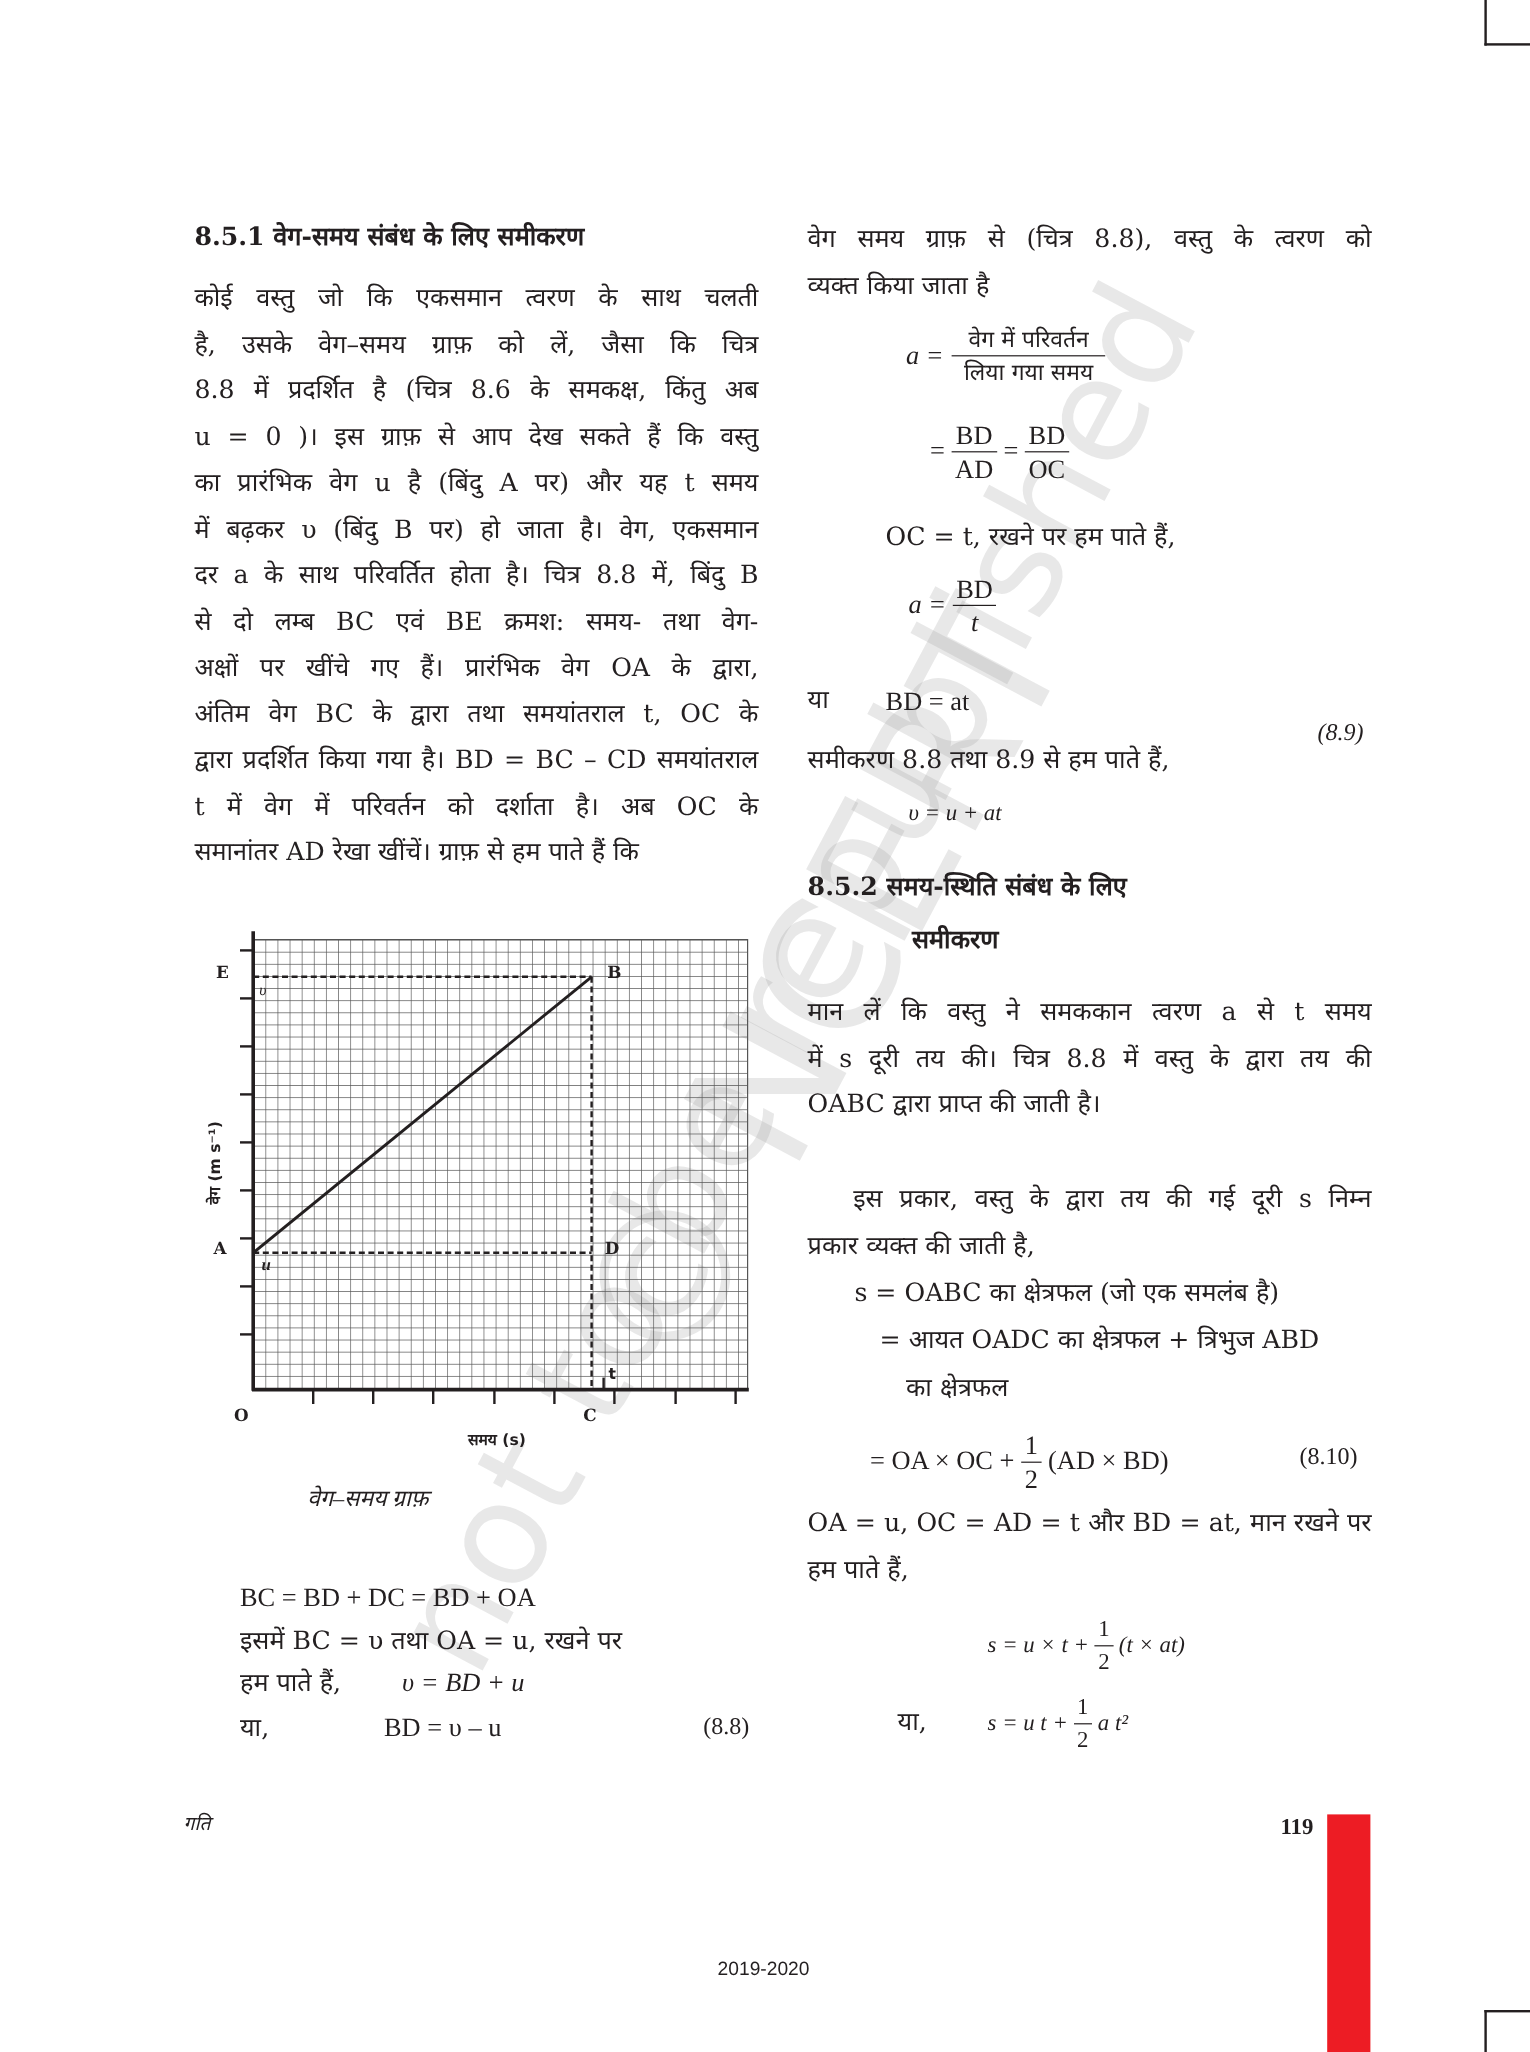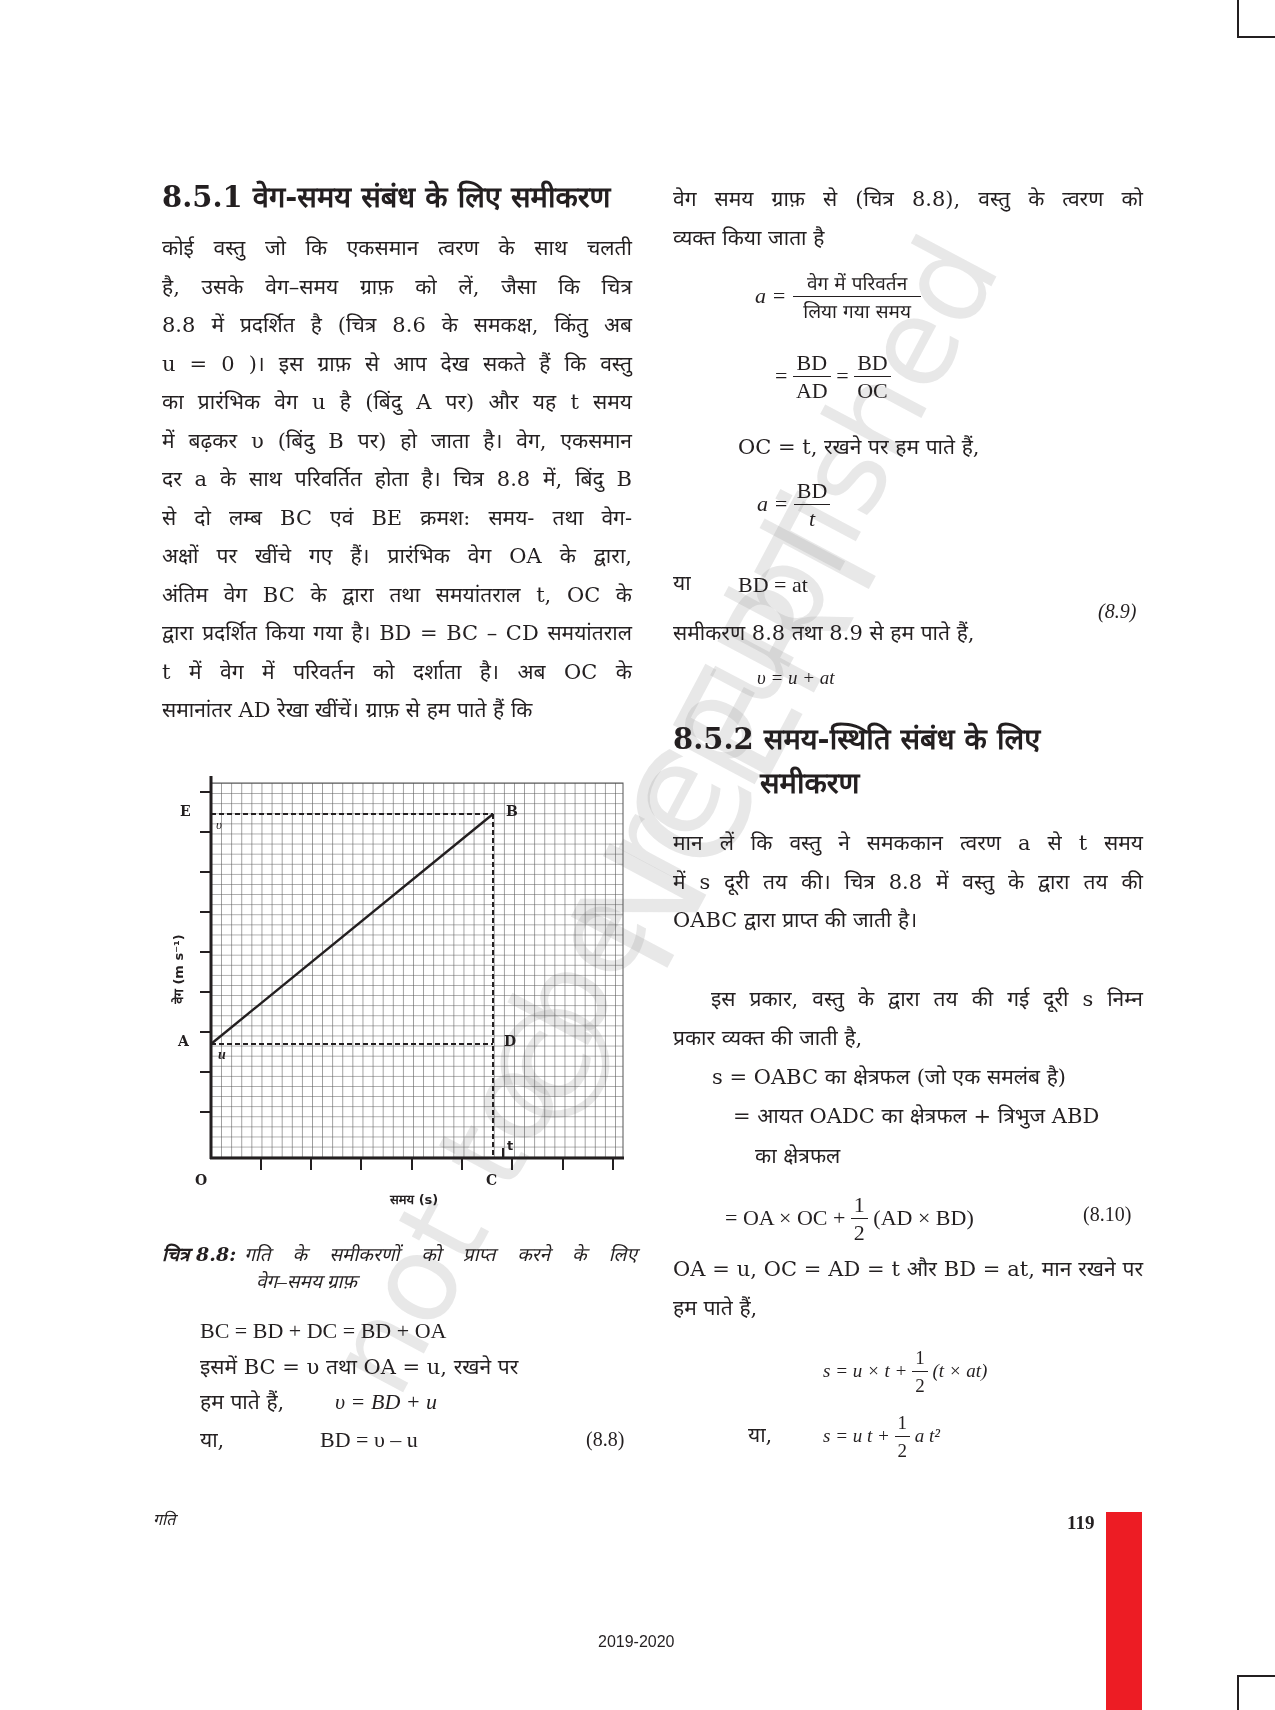--- a/index.html
+++ b/index.html
@@ -1,19 +1,19 @@
 <!DOCTYPE html>
 <html><head>
 <meta charset="utf-8">
 <style>
   html, body { margin:0; padding:0; background:#ffffff; }
   body { width:1275px; height:1710px; position:relative; overflow:hidden;
          font-family:"DejaVu Serif", "Liberation Serif", serif; color:#231f20; }
   .abs { position:absolute; }
-  .h2 { font-weight:bold; font-size:29px; line-height:34px; white-space:nowrap; }
+  .h2 { font-weight:bold; font-size:21px; line-height:34px; white-space:nowrap; }
   .para { font-size:21px; line-height:38.5px; text-align:justify; text-align-last:justify; }
   .para.last { text-align-last:left; }
   .line { font-size:21px; line-height:30px; white-space:nowrap; }
   .mi { font-style:italic; font-family:"Liberation Serif", serif; }
   .frac { display:inline-block; vertical-align:middle; text-align:center; }
   .frac .num { display:block; border-bottom:1.5px solid #231f20; padding:0 3px; line-height:26px; }
   .frac .den { display:block; line-height:28px; padding:0 3px; }
   .eqno { position:absolute; font-size:20px; font-family:"Liberation Serif", serif; }
   .caption { font-size:19px; line-height:32px; font-style:italic; }
   .caption b { font-style:italic; }
@@ -98,24 +98,20 @@
   <span class="abs mi" style="left:68px;top:277px;font-size:14px;font-weight:bold;">u</span>
   <span class="abs" style="left:354px;top:263px;font-weight:bold;font-size:14px;">D</span>
   <span class="abs" style="left:45px;top:402px;font-weight:bold;font-size:14px;">O</span>
   <span class="abs" style="left:336px;top:402px;font-weight:bold;font-size:14px;">C</span>
   <span class="abs" style="left:357px;top:368px;font-weight:bold;font-size:13px;font-family:'DejaVu Sans',sans-serif;">t</span>
   <span class="abs" style="left:240px;top:420px;font-size:13px;font-weight:bold;font-family:'DejaVu Sans',sans-serif;">समय (s)</span>
   <span class="abs" style="left:-22px;top:190px;font-size:13px;font-weight:bold;font-family:'DejaVu Sans',sans-serif;transform:rotate(-90deg);transform-origin:center;white-space:nowrap;width:100px;text-align:center;">वेग (m s⁻¹)</span>
 </div>
 
 <div class="abs caption" style="left:162px;top:1238px;width:475px;">
-  <div style="display:flex;justify-content:space-between;">
-    <b>चित्र 8.8:</b>
-    <span style="flex:1;margin-left:8px;text-align:justify;text-align-last:justify;">गति के समीकरणों को प्राप्त करने के लिए</span>
-  </div>
   <div style="padding-left:94px;margin-top:-4px;font-family:Liberation Serif, serif;">वेग–समय ग्राफ़</div>
 </div>
 
 <div class="abs line latin" style="left:200px;top:1316px;">BC = BD + DC = BD + OA</div>
 <div class="abs line" style="left:200px;top:1352px;">इसमें BC = υ तथा OA = u, रखने पर</div>
 <div class="abs line" style="left:200px;top:1387px;">हम पाते हैं,</div>
 <div class="abs line latin mi" style="left:335px;top:1387px;">υ  = BD + u</div>
 <div class="abs line" style="left:200px;top:1425px;">या,</div>
 <div class="abs line latin" style="left:320px;top:1425px;">BD  = υ – u</div>
 <div class="eqno" style="left:586px;top:1428px;">(8.8)</div>

